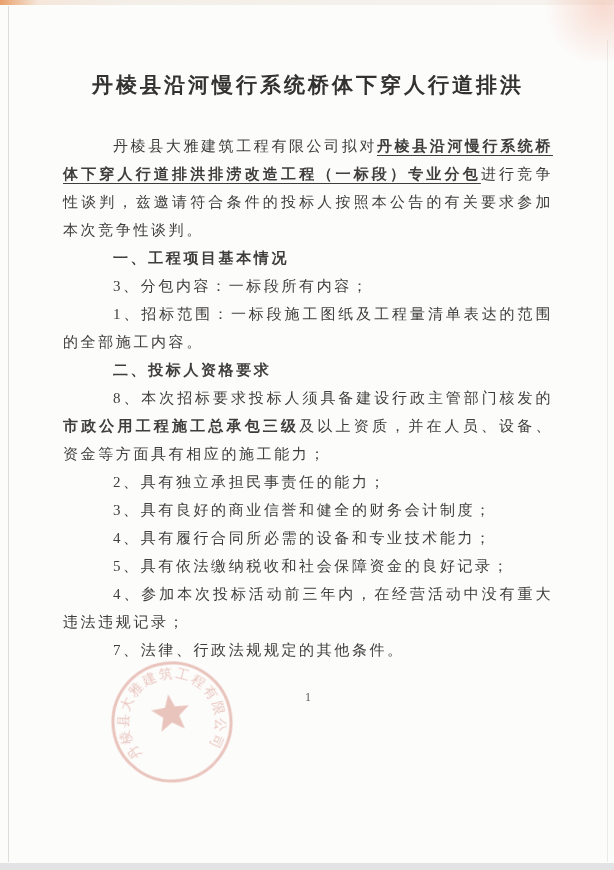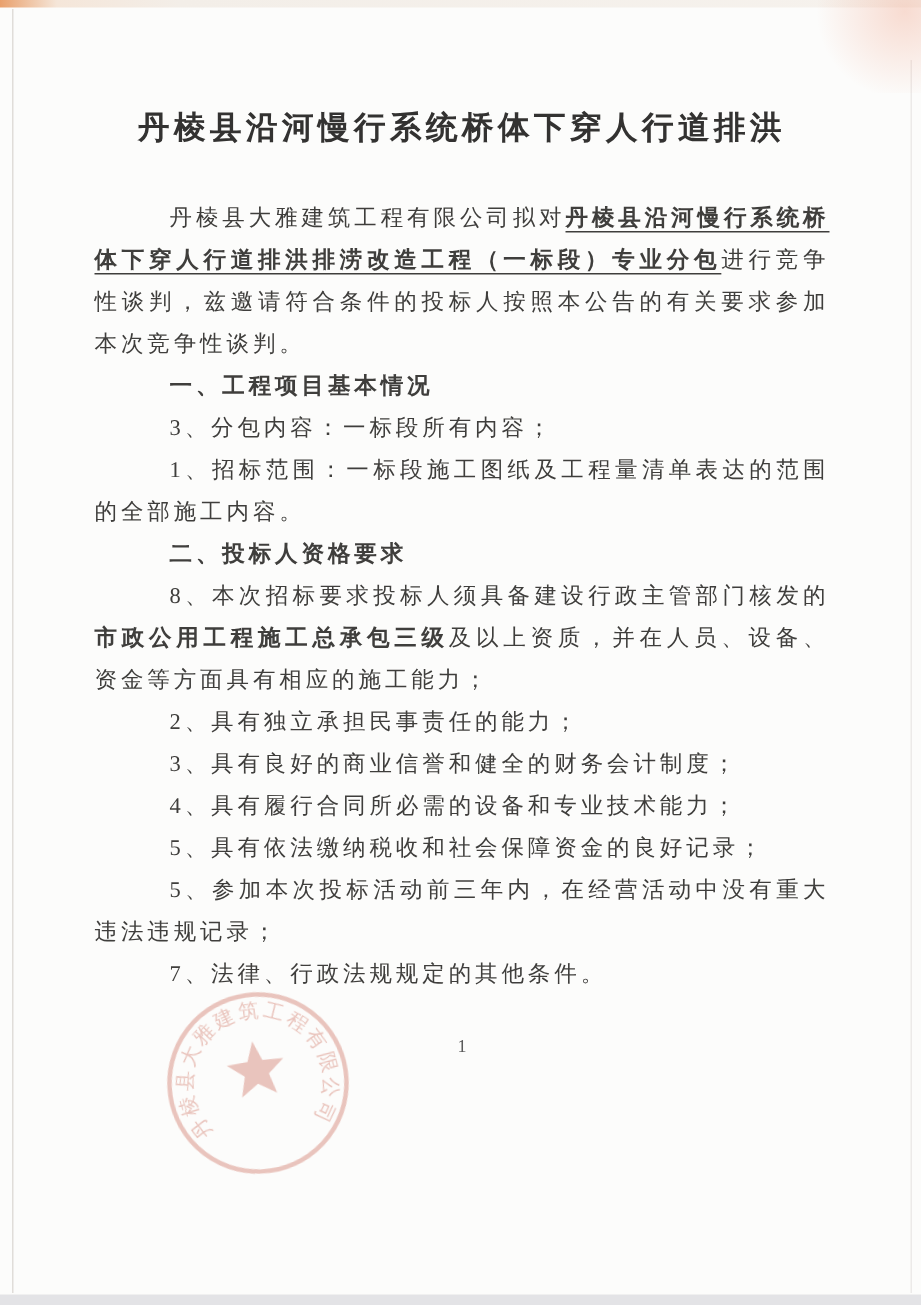--- a/index.html
+++ b/index.html
@@ -99,21 +99,21 @@
     <p class="para indent bold">一、工程项目基本情况</p>
     <p class="para indent">3、分包内容：一标段所有内容；</p>
     <p class="para indent">1、招标范围：一标段施工图纸及工程量清单表达的范围的全部施工内容。</p>
 
     <p class="para indent bold">二、投标人资格要求</p>
     <p class="para indent"><span>8、本次招标要求投标人须具备建设行政主管部门核发的</span><span class="bold">市政公用工程施工总承包三级</span><span>及以上资质，并在人员、设备、资金等方面具有相应的施工能力；</span></p>
     <p class="para indent">2、具有独立承担民事责任的能力；</p>
     <p class="para indent">3、具有良好的商业信誉和健全的财务会计制度；</p>
     <p class="para indent">4、具有履行合同所必需的设备和专业技术能力；</p>
     <p class="para indent">5、具有依法缴纳税收和社会保障资金的良好记录；</p>
-    <p class="para indent">5、参加本次投标活动前三年内，在经营活动中没有重大违法违规记录；</p>
+    <p class="para indent">4、参加本次投标活动前三年内，在经营活动中没有重大违法违规记录；</p>
     <p class="para indent">7、法律、行政法规规定的其他条件。</p>
 
     <div class="page-number">1</div>
   </div>
 
   <svg class="stamp" viewBox="0 0 128 128" xmlns="http://www.w3.org/2000/svg">
     <defs>
       <path id="ringPath" d="M 32.9 95.1 A 44 44 0 1 1 95.1 95.1" fill="none"></path>
     </defs>
     <circle cx="64" cy="64" r="59" fill="none" stroke="#c85a45" stroke-width="3" opacity="0.55"></circle>

